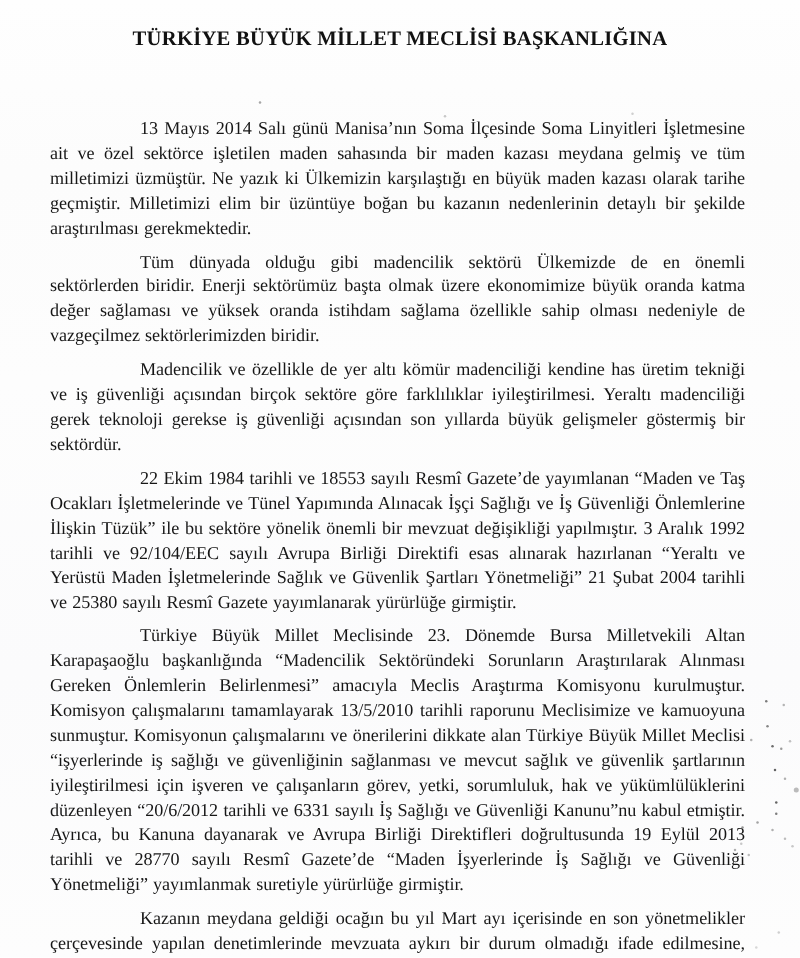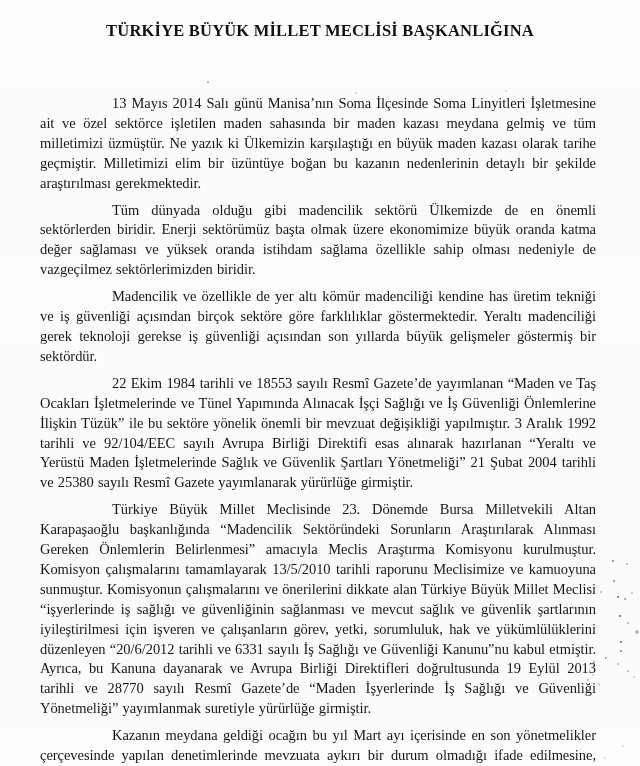--- a/index.html
+++ b/index.html
@@ -79,20 +79,20 @@
 </style>
 </head>
 <body>
 
 <div class="page">
   <h1 class="title">TÜRKİYE BÜYÜK MİLLET MECLİSİ BAŞKANLIĞINA</h1>
 
   <div class="content">
     <p>13 Mayıs 2014 Salı günü Manisa’nın Soma İlçesinde Soma Linyitleri İşletmesine ait ve özel sektörce işletilen maden sahasında bir maden kazası meydana gelmiş ve tüm milletimizi üzmüştür. Ne yazık ki Ülkemizin karşılaştığı en büyük maden kazası olarak tarihe geçmiştir. Milletimizi elim bir üzüntüye boğan bu kazanın nedenlerinin detaylı bir şekilde araştırılması gerekmektedir.</p>
     <p>Tüm dünyada olduğu gibi madencilik sektörü Ülkemizde de en önemli sektörlerden biridir. Enerji sektörümüz başta olmak üzere ekonomimize büyük oranda katma değer sağlaması ve yüksek oranda istihdam sağlama özellikle sahip olması nedeniyle de vazgeçilmez sektörlerimizden biridir.</p>
-    <p>Madencilik ve özellikle de yer altı kömür madenciliği kendine has üretim tekniği ve iş güvenliği açısından birçok sektöre göre farklılıklar göstermektedir. Yeraltı madenciliği gerek teknoloji gerekse iş güvenliği açısından son yıllarda büyük gelişmeler göstermiş bir sektördür.</p>
+    <p>Madencilik ve özellikle de yer altı kömür madenciliği kendine has üretim tekniği ve iş güvenliği açısından birçok sektöre göre farklılıklar iyileştirilmesi. Yeraltı madenciliği gerek teknoloji gerekse iş güvenliği açısından son yıllarda büyük gelişmeler göstermiş bir sektördür.</p>
     <p>22 Ekim 1984 tarihli ve 18553 sayılı Resmî Gazete’de yayımlanan “Maden ve Taş Ocakları İşletmelerinde ve Tünel Yapımında Alınacak İşçi Sağlığı ve İş Güvenliği Önlemlerine İlişkin Tüzük” ile bu sektöre yönelik önemli bir mevzuat değişikliği yapılmıştır. 3 Aralık 1992 tarihli ve 92/104/EEC sayılı Avrupa Birliği Direktifi esas alınarak hazırlanan “Yeraltı ve Yerüstü Maden İşletmelerinde Sağlık ve Güvenlik Şartları Yönetmeliği” 21 Şubat 2004 tarihli ve 25380 sayılı Resmî Gazete yayımlanarak yürürlüğe girmiştir.</p>
     <p>Türkiye Büyük Millet Meclisinde 23. Dönemde Bursa Milletvekili Altan Karapaşaoğlu başkanlığında “Madencilik Sektöründeki Sorunların Araştırılarak Alınması Gereken Önlemlerin Belirlenmesi” amacıyla Meclis Araştırma Komisyonu kurulmuştur. Komisyon çalışmalarını tamamlayarak 13/5/2010 tarihli raporunu Meclisimize ve kamuoyuna sunmuştur. Komisyonun çalışmalarını ve önerilerini dikkate alan Türkiye Büyük Millet Meclisi “işyerlerinde iş sağlığı ve güvenliğinin sağlanması ve mevcut sağlık ve güvenlik şartlarının iyileştirilmesi için işveren ve çalışanların görev, yetki, sorumluluk, hak ve yükümlülüklerini düzenleyen “20/6/2012 tarihli ve 6331 sayılı İş Sağlığı ve Güvenliği Kanunu”nu kabul etmiştir. Ayrıca, bu Kanuna dayanarak ve Avrupa Birliği Direktifleri doğrultusunda 19 Eylül 2013 tarihli ve 28770 sayılı Resmî Gazete’de “Maden İşyerlerinde İş Sağlığı ve Güvenliği Yönetmeliği” yayımlanmak suretiyle yürürlüğe girmiştir.</p>
     <p>Kazanın meydana geldiği ocağın bu yıl Mart ayı içerisinde en son yönetmelikler çerçevesinde yapılan denetimlerinde mevzuata aykırı bir durum olmadığı ifade edilmesine, ocağın en son üretim tekniklerine sahip olduğunun belirtilmesine rağmen elim kaza meydana</p>
   </div>
 
   <div class="speckles"></div>
 </div>
 
 </body></html>

